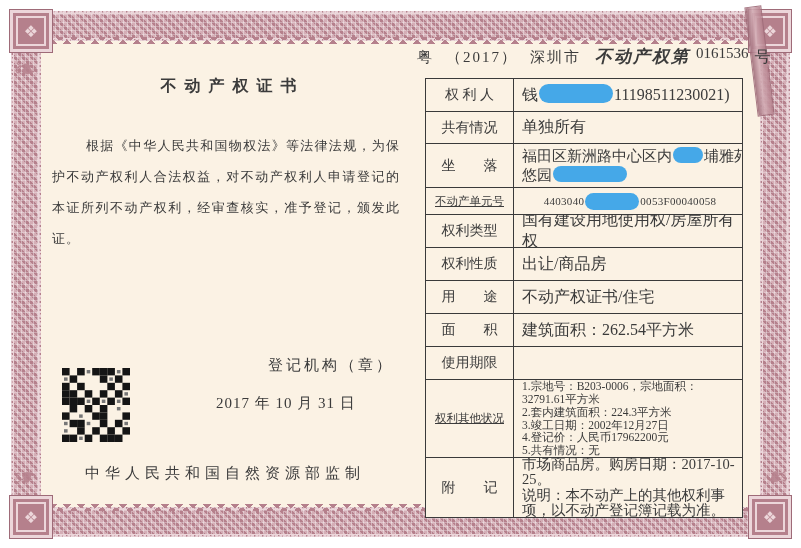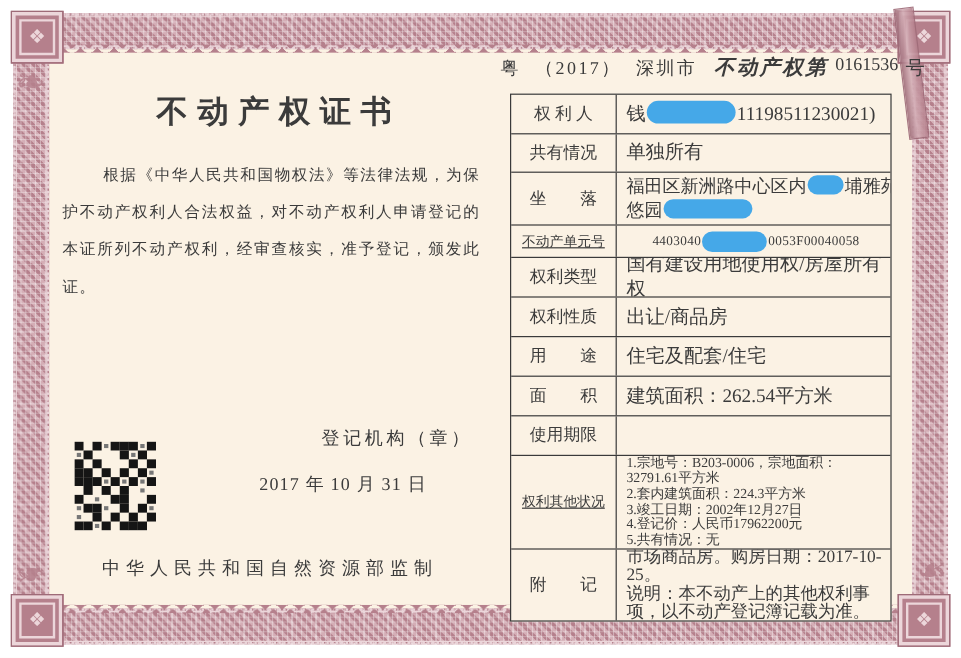--- a/index.html
+++ b/index.html
@@ -40,21 +40,21 @@
   
   .hdr{position:absolute;left:417px;top:45px;width:360px;white-space:nowrap;font-size:15px;}
   .hdr .province{margin-right:14px;}
   .hdr .year{margin-right:12px;letter-spacing:2px;}
   .hdr .city{margin-right:14px;letter-spacing:2px;}
   .hdr .serialp{font-size:17px;font-weight:bold;letter-spacing:2px;margin-right:6px;font-style:italic;}
   .hdr .serialn{position:relative;top:-4px;margin-right:6px;font-size:15px;}
   .hdr .serials{font-size:16px;}
   
   .title{position:absolute;left:40px;top:76px;width:385px;text-align:center;
-         font-size:26px;font-weight:bold;letter-spacing:8px;}
+         font-size:16px;font-weight:bold;letter-spacing:8px;}
   .statement{position:absolute;left:52px;top:130px;width:348px;font-size:13px;line-height:31px;
          text-align:justify;text-indent:34px;letter-spacing:1px;}
   .qr{position:absolute;left:62px;top:368px;width:68px;height:74px;}
   .reg-label{position:absolute;left:268px;top:356px;font-size:15px;letter-spacing:3px;}
   .reg-date{position:absolute;left:216px;top:394px;font-size:15px;letter-spacing:1px;}
   .ministry{position:absolute;left:40px;top:464px;width:370px;text-align:center;
          font-size:15px;letter-spacing:5px;}
   
   .tbl{position:absolute;left:425px;top:78px;width:318px;border:1px solid var(--line);
        box-sizing:border-box;background:var(--cream);}
@@ -208,21 +208,21 @@
       <div class="val">国有建设用地使用权/房屋所有权</div>
     </div>
 
     <div class="row r5">
       <div class="lab">权利性质</div>
       <div class="val">出让/商品房</div>
     </div>
 
     <div class="row r6">
       <div class="lab">用　　途</div>
-      <div class="val">住宅及配套/住宅</div>
+      <div class="val">不动产权证书/住宅</div>
     </div>
 
     <div class="row r7">
       <div class="lab">面　　积</div>
       <div class="val">建筑面积：262.54平方米</div>
     </div>
 
     <div class="row r8">
       <div class="lab">使用期限</div>
       <div class="val"></div>

